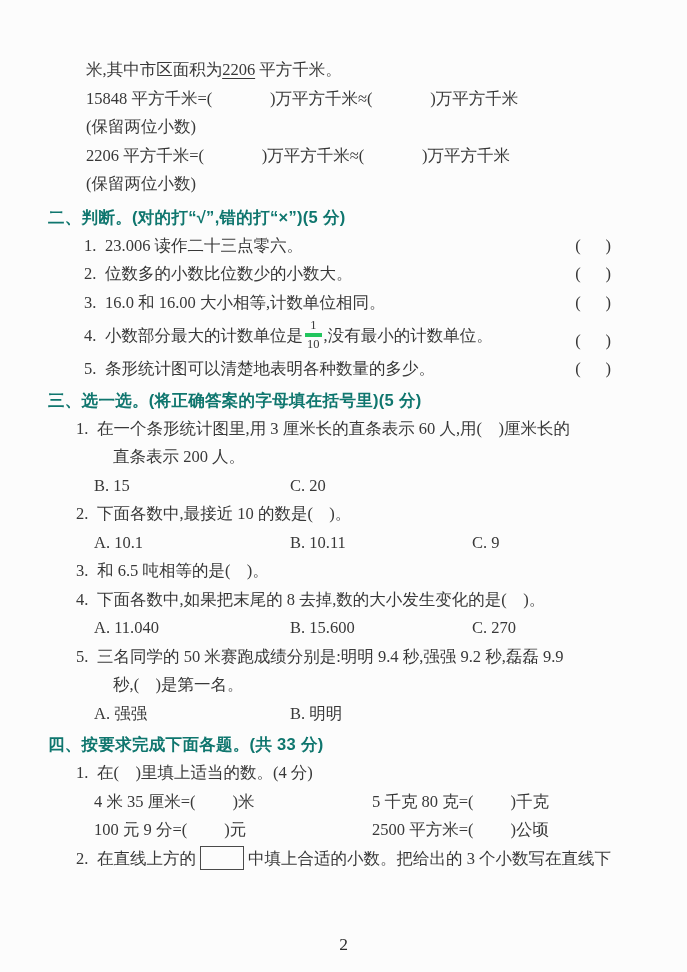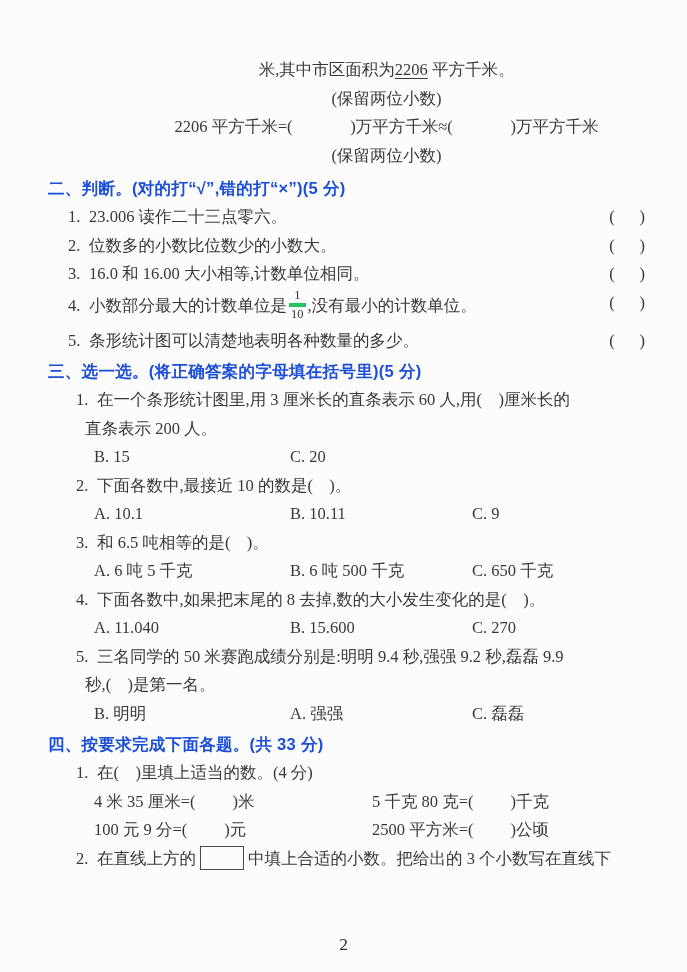--- a/index.html
+++ b/index.html
@@ -7,41 +7,41 @@
     width:687px;height:972px;
     background:#fcfcfc;
     color:#383838;
     font-family:"Liberation Serif","DejaVu Serif",serif;
     font-size:16.5px;
     overflow:hidden;
     position:relative;
   }
   .content{padding:56px 0 0 48px;}
   .row{line-height:28.5px;white-space:pre;}
-  .indent{margin-left:38px;text-align:center;}
+  .indent{margin-left:38px;}
   .u{text-decoration:underline;text-underline-offset:3px;}
   .heading{
     font-family:"Liberation Sans","DejaVu Sans",sans-serif;
-    font-weight:700;color:#1d4ed8;
+    font-weight:700;color:#0f766e;
     line-height:29px;letter-spacing:.3px;white-space:pre;
   }
   .mt4{margin-top:4px;}
   .mt2{margin-top:2px;}
-  .jrow{display:flex;align-items:flex-start;margin-left:20px;padding-right:42px;line-height:28.5px;height:28.5px;}
+  .jrow{display:flex;align-items:flex-end;margin-left:36px;padding-right:76px;line-height:28.5px;height:28.5px;}
   .jrow.tall{height:38px;gap:28px;}
   .jrow .stem{flex:1;white-space:pre;}
   .num{display:inline-block;min-width:21px;}
   .frac{
     display:inline-flex;flex-direction:column;align-items:center;
     vertical-align:middle;line-height:1.1;font-size:12.5px;margin:0 2px 3px 2px;
   }
   .frac .fden{border-top:4px solid #22c55e;padding:1px 2px 0 2px;}
   .frac .fnum{padding:0 2px 1px 2px;}
   .item{margin-left:28px;}
-  .cont2{margin-left:37px;}
+  .cont2{margin-left:65px;}
   .opts{
     display:grid;grid-template-columns:196px 182px auto;
     margin-left:46px;line-height:28.5px;white-space:pre;
   }
   .convgrid{
     display:grid;grid-template-columns:278px auto;
     margin-left:46px;line-height:28.5px;white-space:pre;
   }
   .blankbox{
     display:inline-block;width:42px;height:22px;
@@ -53,20 +53,21 @@
     text-align:center;font-size:17.5px;color:#2e2e2e;
   }
 </style>
 </head>
 <body>
 
 <div class="content">
 
   <div>
     <div class="row indent"><span>米,其中市区面积为</span><span class="u">2206</span><span> 平方千米。</span></div>
+    <div class="row indent">15848 平方千米=(              )万平方千米≈(              )万平方千米</div>
     <div class="row indent">(保留两位小数)</div>
     <div class="row indent">2206 平方千米=(              )万平方千米≈(              )万平方千米</div>
     <div class="row indent">(保留两位小数)</div>
   </div>
 
   <div>
     <div class="heading mt4">二、判断。(对的打“√”,错的打“×”)(5 分)</div>
 
     <div class="jrow">
       <span class="stem"><span class="num">1.</span><span>23.006 读作二十三点零六。</span></span>
@@ -106,43 +107,37 @@
       <div class="row item"><span class="num">2.</span><span>下面各数中,最接近 10 的数是(    )。</span></div>
       <div class="opts">
         <span>A. 10.1</span>
         <span>B. 10.11</span>
         <span>C. 9</span>
       </div>
     </div>
 
     <div>
       <div class="row item"><span class="num">3.</span><span>和 6.5 吨相等的是(    )。</span></div>
-      <div class="opts">
-        <span>A. 6 吨 5 千克</span>
-        <span>B. 6 吨 500 千克</span>
-        <span>C. 650 千克</span>
-      </div>
     </div>
 
     <div>
       <div class="row item"><span class="num">4.</span><span>下面各数中,如果把末尾的 8 去掉,数的大小发生变化的是(    )。</span></div>
       <div class="opts">
         <span>A. 11.040</span>
         <span>B. 15.600</span>
         <span>C. 270</span>
       </div>
     </div>
 
     <div>
       <div class="row item"><span class="num">5.</span><span>三名同学的 50 米赛跑成绩分别是:明明 9.4 秒,强强 9.2 秒,磊磊 9.9</span></div>
       <div class="row cont2">秒,(    )是第一名。</div>
       <div class="opts">
+        <span>A. 强强</span>
         <span>B. 明明</span>
-        <span>A. 强强</span>
-        <span>C. 磊磊</span>
       </div>
     </div>
   </div>
 
   <div>
     <div class="heading mt2">四、按要求完成下面各题。(共 33 分)</div>
 
     <div>
       <div class="row item"><span class="num">1.</span><span>在(    )里填上适当的数。(4 分)</span></div>
       <div class="convgrid">

